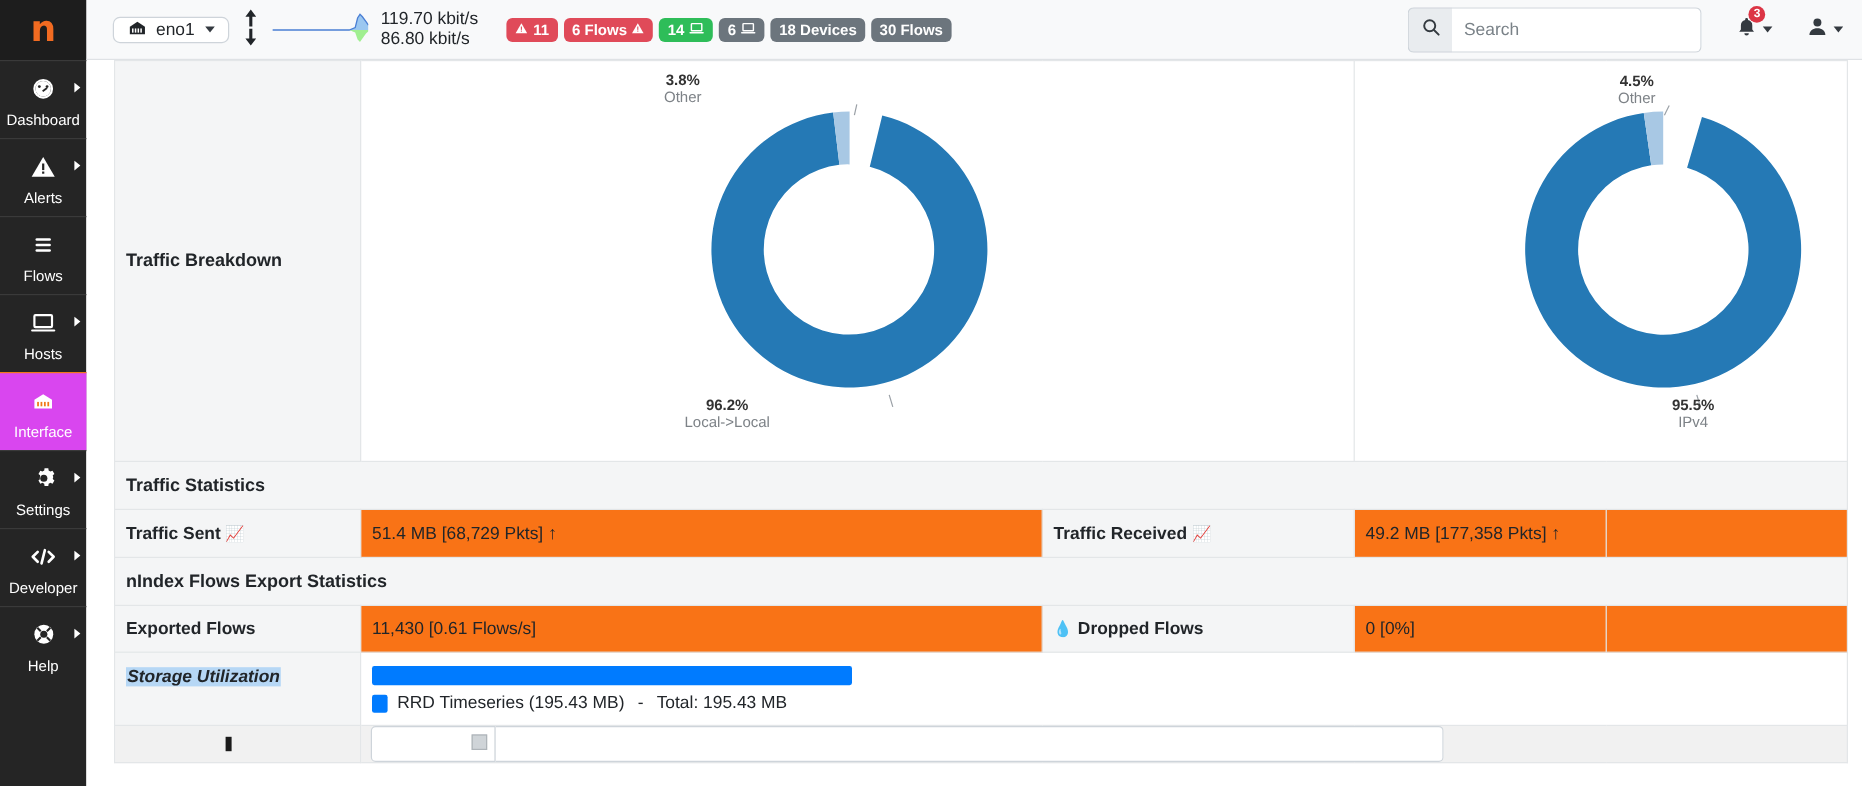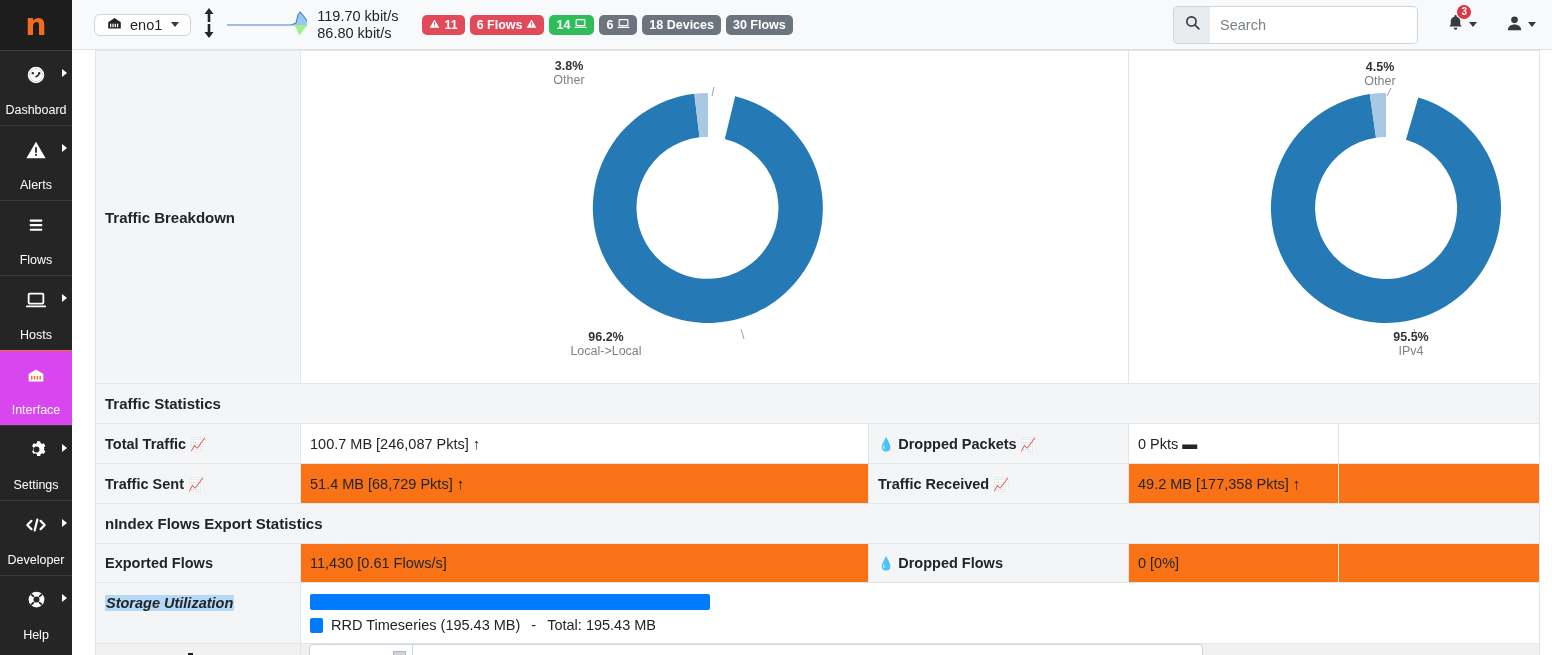--- a/index.html
+++ b/index.html
@@ -29,21 +29,21 @@
     position: relative;
     padding: 10px 0 8px 0;
     text-align: center;
     cursor: pointer;
     border-top: 1px solid #3a3a3a;
   }
   .nav-item:first-of-type { border-top: none; }
   .nav-item.active { background: #d946ef; border-top-color: #f07818; }
   .nav-icon { display: block; height: 26px; line-height: 26px; font-size: 19px; }
   .nav-icon svg { vertical-align: middle; }
-  .nav-label { display: block; font-size: 12.5px; margin-top: 16px; color: #fff; }
+  .nav-label { display: block; font-size: 12.5px; margin-top: 6px; color: #fff; }
   .nav-caret {
     position: absolute; right: 5px; top: 18px;
     width: 0; height: 0;
     border-top: 4px solid transparent; border-bottom: 4px solid transparent;
     border-left: 5px solid #ffffff;
   }
   .sidebar-fill { flex: 1; }
 
   
   .content { flex: 1; display: flex; flex-direction: column; min-width: 0; }
@@ -431,56 +431,36 @@
             <td class="chart-cell" colspan="2">
               <svg width="411" height="328" viewBox="0 0 411 328">
                 <g transform="translate(257,157)">
                   <path d="M 32.3 -110.4 A 115 115 0 1 1 -16.2 -113.9 L -10.0 -70.3 A 71 71 0 1 0 19.9 -68.2 Z" fill="#2579b5"></path>
                   <path d="M -16.2 -113.9 A 115 115 0 0 1 0 -115 L 0 -71 A 71 71 0 0 0 -10.0 -70.3 Z" fill="#a8c8e4"></path>
                 </g>
                 <line x1="262" y1="37" x2="258" y2="45" stroke="#9aa0a6" stroke-width="1"></line>
                 <line x1="285" y1="278" x2="288" y2="288" stroke="#9aa0a6" stroke-width="1"></line>
               </svg>
               <div style="position:relative;top:-330px;height:0;">
-                <div style="position:absolute;left:196px;top:7px;text-align:center;width:110px;">
+                <div style="position:absolute;left:180px;top:7px;text-align:center;width:110px;">
                   <div style="font-size:12.5px;font-weight:bold;color:#333;">4.5%</div>
                   <div style="font-size:12.5px;color:#7d8287;">Other</div>
                 </div>
                 <div style="position:absolute;left:212px;top:277px;text-align:center;width:140px;">
                   <div style="font-size:12.5px;font-weight:bold;color:#333;">95.5%</div>
                   <div style="font-size:12.5px;color:#7d8287;">IPv4</div>
                 </div>
               </div>
             </td>
           </tr>
 
           <tr>
             <td class="sect-head" colspan="5">Traffic Statistics</td>
           </tr>
 
-          <tr>
-            <td class="lbl">
-              <span>Total Traffic</span>
-              <span class="ico-chart">📈</span>
-            </td>
-            <td class="val">
-              <span>100.7 MB [246,087 Pkts]</span>
-              <span class="trend-up">↑</span>
-            </td>
-            <td class="lbl" style="width:260px">
-              <span class="ico-drop">💧</span>
-              <span>Dropped Packets</span>
-              <span class="ico-chart">📈</span>
-            </td>
-            <td class="val">
-              <span>0 Pkts</span>
-              <span class="trend-flat">▬</span>
-            </td>
-            <td class="blank-cell"></td>
-          </tr>
 
           <tr>
             <td class="lbl">
               <span>Traffic Sent</span>
               <span class="ico-chart">📈</span>
             </td>
             <td class="val shade">
               <span>51.4 MB [68,729 Pkts]</span>
               <span class="trend-up">↑</span>
             </td>

